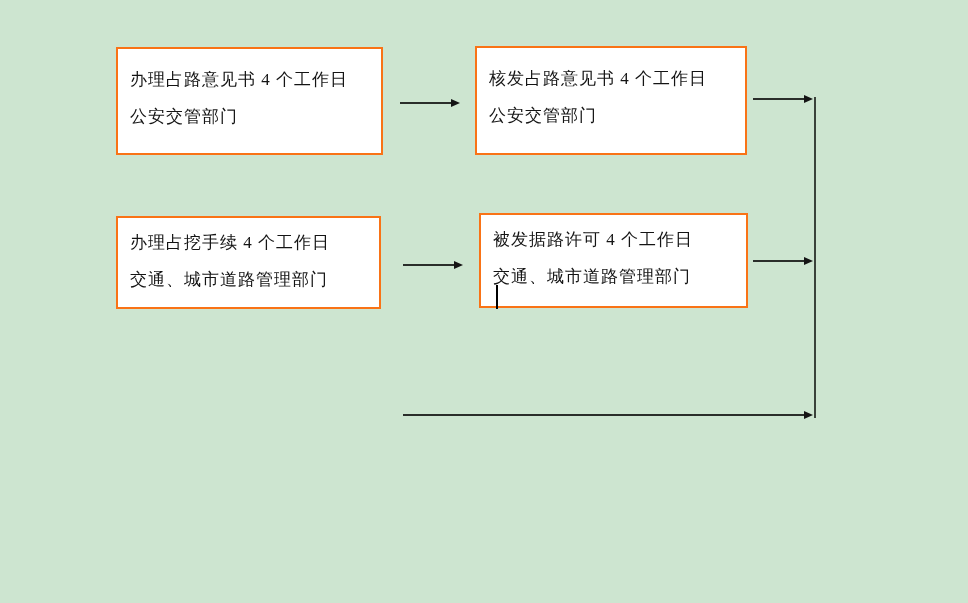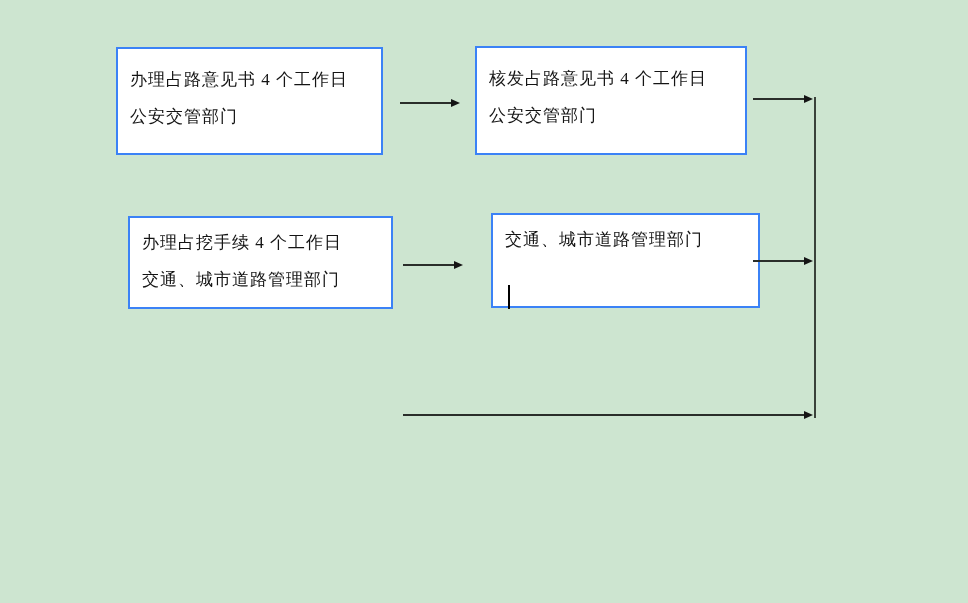--- a/index.html
+++ b/index.html
@@ -10,31 +10,30 @@
     position: relative;
     width: 968px;
     height: 603px;
     background: #cde5d0;
     overflow: hidden;
     font-family: "Liberation Serif", "DejaVu Serif", serif;
   }
   .flow-box {
     position: absolute;
     background: #ffffff;
-    border: 2px solid #3b82f6;
+    border: 2px solid #f97316;
     box-sizing: border-box;
     color: #141414;
     font-size: 17px;
     line-height: 37px;
     padding: 12px 12px 10px 12px;
     letter-spacing: 1px;
   }
   .flow-box.tight {
     padding-top: 6px;
-    margin-left: 12px;
   }
   .flow-box .txt-line {
     display: block;
     white-space: nowrap;
   }
   #box1 { left: 116px; top: 47px;  width: 267px; height: 108px; }
   #box2 { left: 475px; top: 46px;  width: 272px; height: 109px; }
   #box3 { left: 116px; top: 216px; width: 265px; height: 93px; }
   #box4 { left: 479px; top: 213px; width: 269px; height: 95px; }
   #box5 { left: 116px; top: 381px; width: 266px; height: 81px; }
@@ -94,20 +93,21 @@
     <span class="txt-line">核发占路意见书 4 个工作日</span>
     <span class="txt-line">公安交管部门</span>
   </div>
 
   <div class="flow-box tight" id="box3">
     <span class="txt-line">办理占挖手续 4 个工作日</span>
     <span class="txt-line">交通、城市道路管理部门</span>
   </div>
 
   <div class="flow-box tight" id="box4">
+    <span class="txt-line">被发据路许可 4 个工作日</span>
     <span class="txt-line">交通、城市道路管理部门</span>
     <span class="caret"></span>
   </div>
 
 
   <div class="arrow" id="arrow1">
     <span class="shaft"></span>
     <span class="head"></span>
   </div>
 

